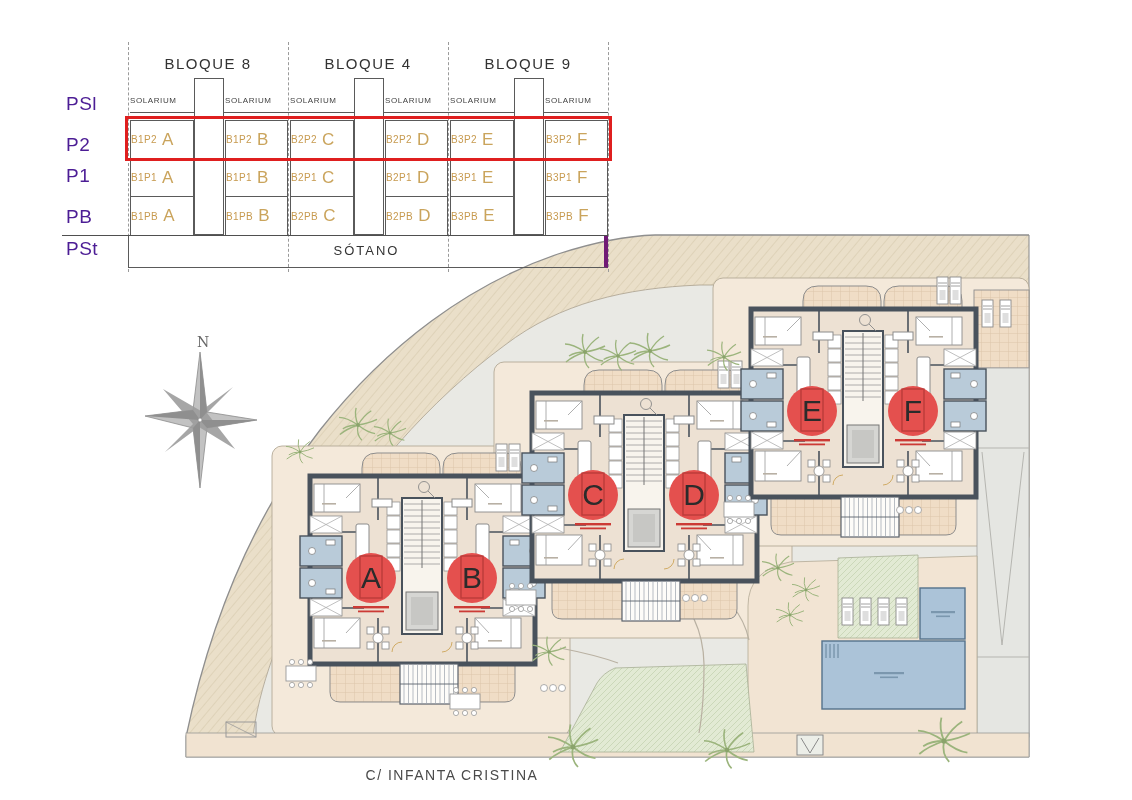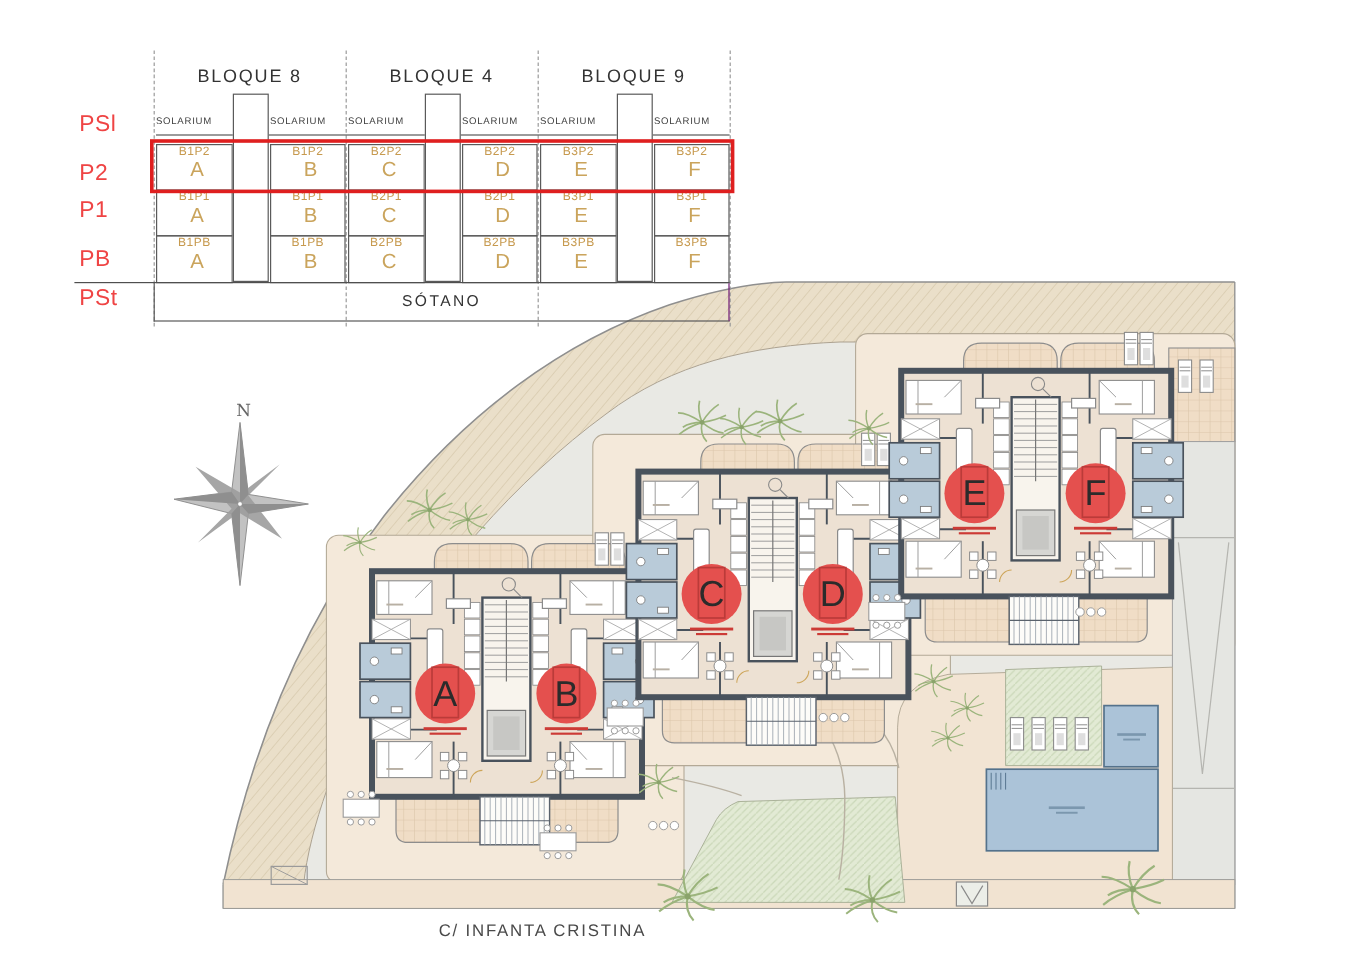--- a/index.html
+++ b/index.html
@@ -1,40 +1,40 @@
 <!DOCTYPE html>
 <html><head>
 <meta charset="utf-8">
 <style>
   html,body{margin:0;padding:0;background:#ffffff;}
   #stage{position:relative;width:1132px;height:800px;background:#fff;overflow:hidden;
          font-family:"Liberation Sans","DejaVu Sans",sans-serif;}
   
   .sel{position:absolute;left:0;top:0;width:1132px;height:800px;pointer-events:none;}
   .sel *{pointer-events:auto;}
-  .floor-label{position:absolute;left:66px;width:52px;color:#ef4444;font-size:19px;
+  .floor-label{position:absolute;left:66px;width:52px;color:#4c1d95;font-size:19px;
                letter-spacing:.5px;font-weight:400;}
   .dashline{position:absolute;top:42px;height:230px;width:0;
             border-left:1px dashed #9a9a9a;}
   .block-label{position:absolute;top:55px;width:160px;text-align:center;color:#333;
                font-size:15px;letter-spacing:1.5px;}
   .sol-underline{position:absolute;top:112px;left:130px;width:478px;height:1px;background:#5a5a5a;}
   .sol-cell{position:absolute;top:90px;height:22px;text-align:left;color:#3f3f3f;
             font-size:8px;letter-spacing:.6px;line-height:22px;}
   .ucell{position:absolute;border:1px solid #5a5a5a;box-sizing:border-box;
-         display:flex;align-items:center;padding-left:0;background:transparent;cursor:pointer;flex-direction:column;}
+         display:flex;align-items:center;padding-left:0;background:transparent;cursor:pointer;}
   .ucell .code{color:#c79a4f;font-size:10px;letter-spacing:.4px;}
   .ucell .letter{color:#caa45c;font-size:17px;margin-left:5px;letter-spacing:.5px;}
   .staircol{position:absolute;top:78px;height:157px;width:30px;background:#fff;
             border:1px solid #5a5a5a;box-sizing:border-box;z-index:3;}
   .hl-row{position:absolute;left:125px;top:116px;width:487px;height:45px;
           border:3px solid #df1f1f;box-sizing:border-box;z-index:4;background:transparent;}
   .longline{position:absolute;left:62px;top:235px;width:546px;height:1.4px;background:#4f4f4f;}
   .sotano{position:absolute;left:128px;top:236px;width:480px;height:32px;
-          border-left:1px solid #5a5a5a;border-right:1px solid #701a75;border-bottom:1px solid #5a5a5a;
+          border-left:1px solid #5a5a5a;border-right:4px solid #701a75;border-bottom:1px solid #5a5a5a;
           box-sizing:border-box;text-align:center;line-height:30px;color:#333;
           font-size:13px;letter-spacing:2px;}
   
   #plan{position:absolute;left:0;top:0;}
   .mletter{font-family:"Liberation Sans","DejaVu Sans",sans-serif;font-size:30px;font-weight:500;
            fill:#2b2b2b;text-anchor:middle;}
   .street{font-family:"Liberation Sans","DejaVu Sans",sans-serif;font-size:14px;fill:#4a4a4a;
           letter-spacing:1.5px;text-anchor:middle;}
   .north{font-family:"DejaVu Serif","Liberation Serif",serif;font-size:14px;fill:#666;text-anchor:middle;}
 </style>

